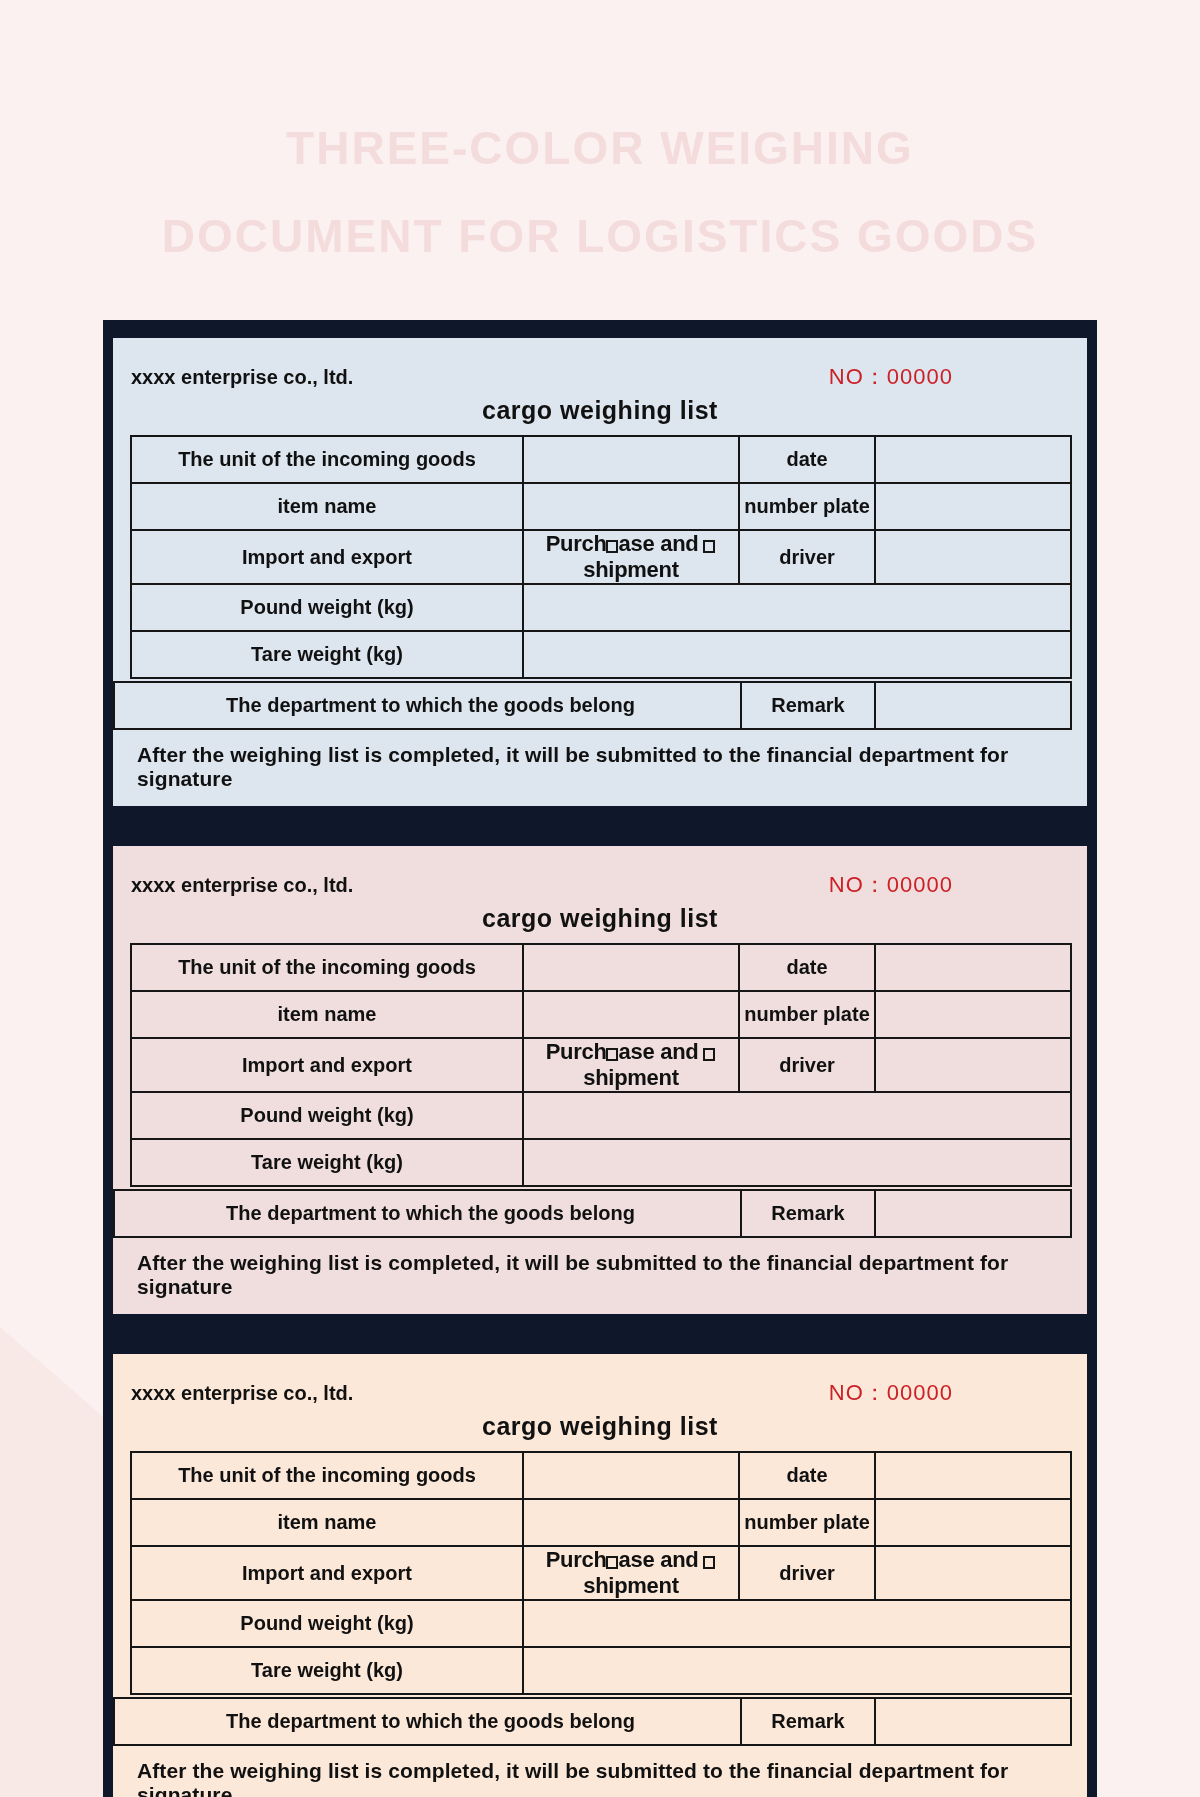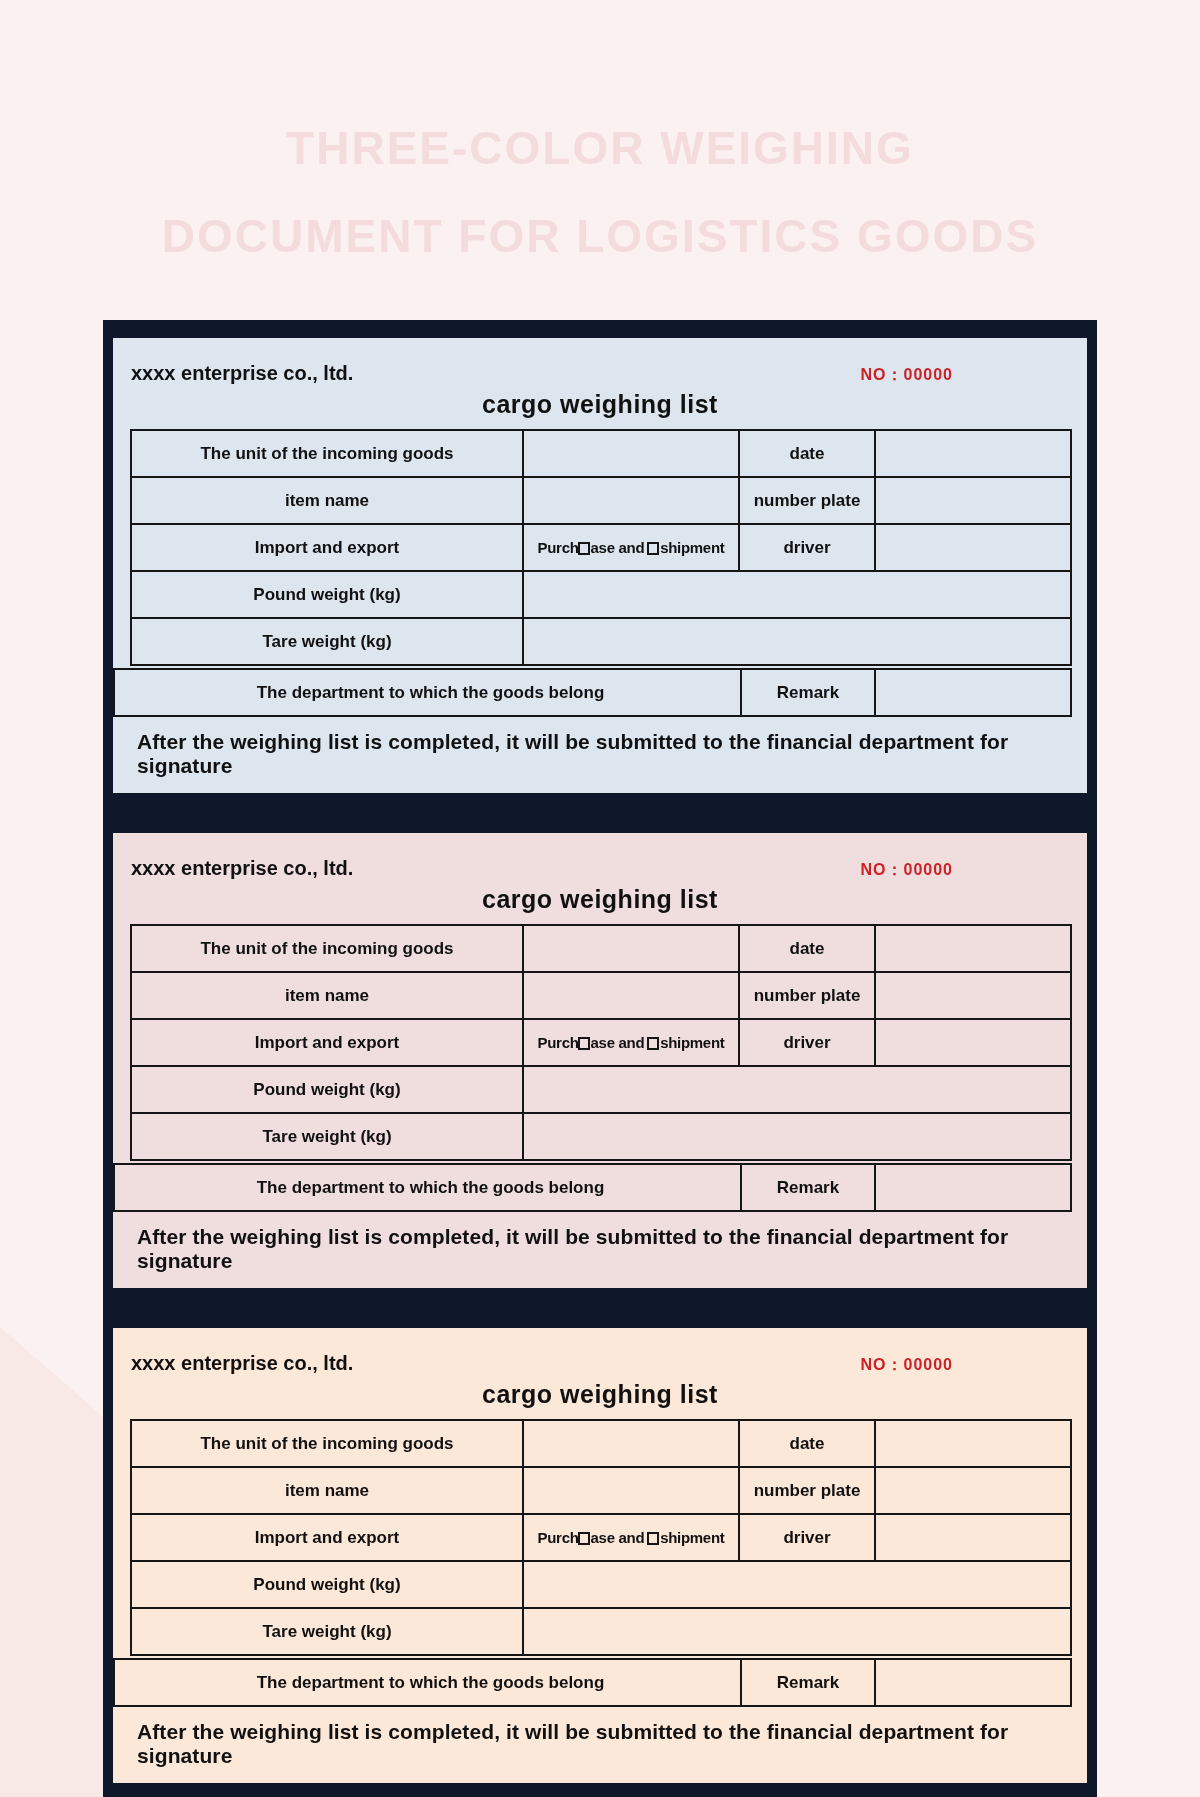--- a/index.html
+++ b/index.html
@@ -35,40 +35,40 @@
     background:#0f172a;
     padding:18px 10px 16px;
   }
   .panel { padding:24px 17px 15px; margin-bottom:40px; }
   .panel:last-child { margin-bottom:0; }
   .form-header {
     display:flex; justify-content:space-between; align-items:baseline;
     padding-right:117px; padding-left:1px;
   }
   .company { font-size:20px; font-weight:bold; color:#111; }
-  .doc-no { font-size:16px; font-weight:bold; color:#cc2127; letter-spacing:1px; }
+  .doc-no { font-size:22px; font-weight:normal; color:#cc2127; letter-spacing:1px; }
   .form-title {
     margin:4px 0 10px;
     text-align:center;
     font-size:25px; font-weight:bold; color:#111;
     letter-spacing:0.5px;
   }
   table { border-collapse:collapse; table-layout:fixed; }
   td {
     border:2px solid #161616;
     height:47px;
     padding:0 2px;
     text-align:center;
-    font-size:17px; font-weight:bold; color:#111;
+    font-size:20px; font-weight:bold; color:#111;
     overflow:hidden;
   }
   .main-table { width:940px; }
   .dept-table { width:957px; margin-left:-17px; margin-top:2px; }
   .dept-label { text-align:center; padding-left:8px; }
-  .import-val { font-size:15px; letter-spacing:-0.3px; }
+  .import-val { font-size:22px; letter-spacing:-0.3px; }
   .cb {
     display:inline-block;
     width:12px; height:13px;
     border:2px solid #161616;
     vertical-align:-2px;
     margin:0 1px 0 -1px;
   }
   .note {
     margin:13px 0 0 7px;
     font-size:21px; font-weight:bold; color:#111;

